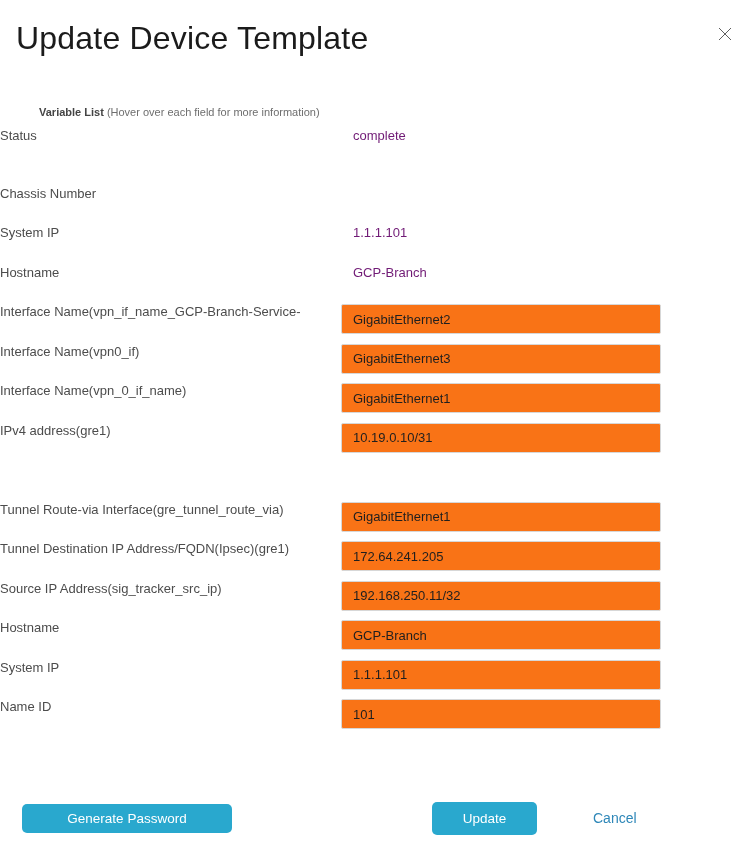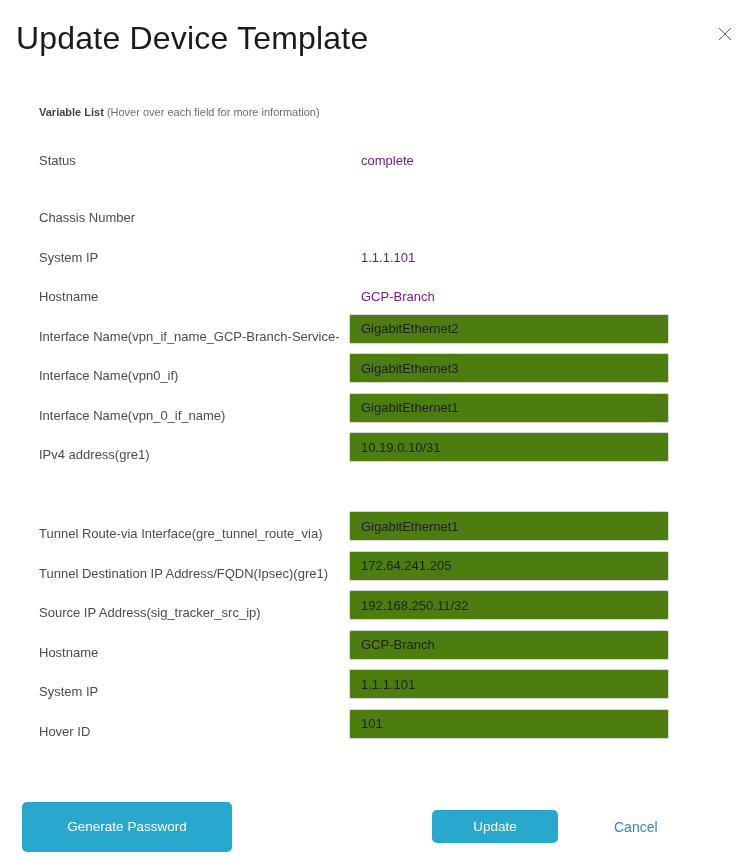--- a/index.html
+++ b/index.html
@@ -36,24 +36,24 @@
     font-size: 11px;
     color: #6e6e6e;
   }
   .section-heading .bold {
     font-weight: 700;
     color: #444;
   }
   .rows { margin: 10px 0 0 0; }
   .row {
     display: flex;
-    align-items: flex-end;
+    align-items: flex-start;
     height: 39.5px;
-    padding-left: 39px;
     padding-right: 39px;
+    gap: 31px;
   }
   .row.spaced { margin-top: 18px; }
   .row .label {
     flex: 0 0 310px;
     max-width: 310px;
     overflow: hidden;
     white-space: nowrap;
     font-size: 13px;
     color: #4c4c4c;
   }
@@ -61,21 +61,21 @@
     font-size: 13px;
     color: #701a75;
     padding-left: 12px;
     white-space: nowrap;
   }
   .row input.field-input {
     width: 320px;
     height: 30px;
     border: 1px solid #d7d7d7;
     border-radius: 2px;
-    background: #4d7c0f;
+    background: #f97316;
     padding: 0 11px;
     font-family: "Liberation Sans", sans-serif;
     font-size: 13px;
     color: #1f1f1f;
     outline: none;
   }
   .footer {
     display: flex;
     align-items: center;
     margin-top: 63px;
@@ -83,22 +83,22 @@
   }
   .btn {
     border: none;
     border-radius: 5px;
     background: var(--accent, #29a8ce);
     color: #fff;
     font-family: "Liberation Sans", sans-serif;
     font-size: 13.5px;
     cursor: pointer;
   }
-  .btn-generate { width: 210px; height: 50px; }
-  .btn-update { width: 126px; height: 33px; margin-left: 200px; }
+  .btn-generate { width: 210px; height: 29px; }
+  .btn-update { width: 105px; height: 33px; margin-left: 200px; }
   .cancel-link {
     margin-left: 56px;
     font-size: 14px;
     color: var(--cancel, #2e87b8);
     text-decoration: none;
     cursor: pointer;
     text-align: right;
   }
 </style>
 </head>
@@ -197,21 +197,21 @@
     <input class="field-input" type="text" value="GCP-Branch" style="">
   </div>
 
   <div class="row">
     <div class="label">System IP</div>
 
     <input class="field-input" type="text" value="1.1.1.101" style="">
   </div>
 
   <div class="row">
-    <div class="label">Hover ID</div>
+    <div class="label">Name ID</div>
 
     <input class="field-input" type="text" value="101" style="">
   </div>
 </div>
 
   <div class="footer">
     <button class="btn btn-generate">Generate Password</button>
     <button class="btn btn-update">Update</button>
     <a class="cancel-link">Cancel</a>
   </div>

